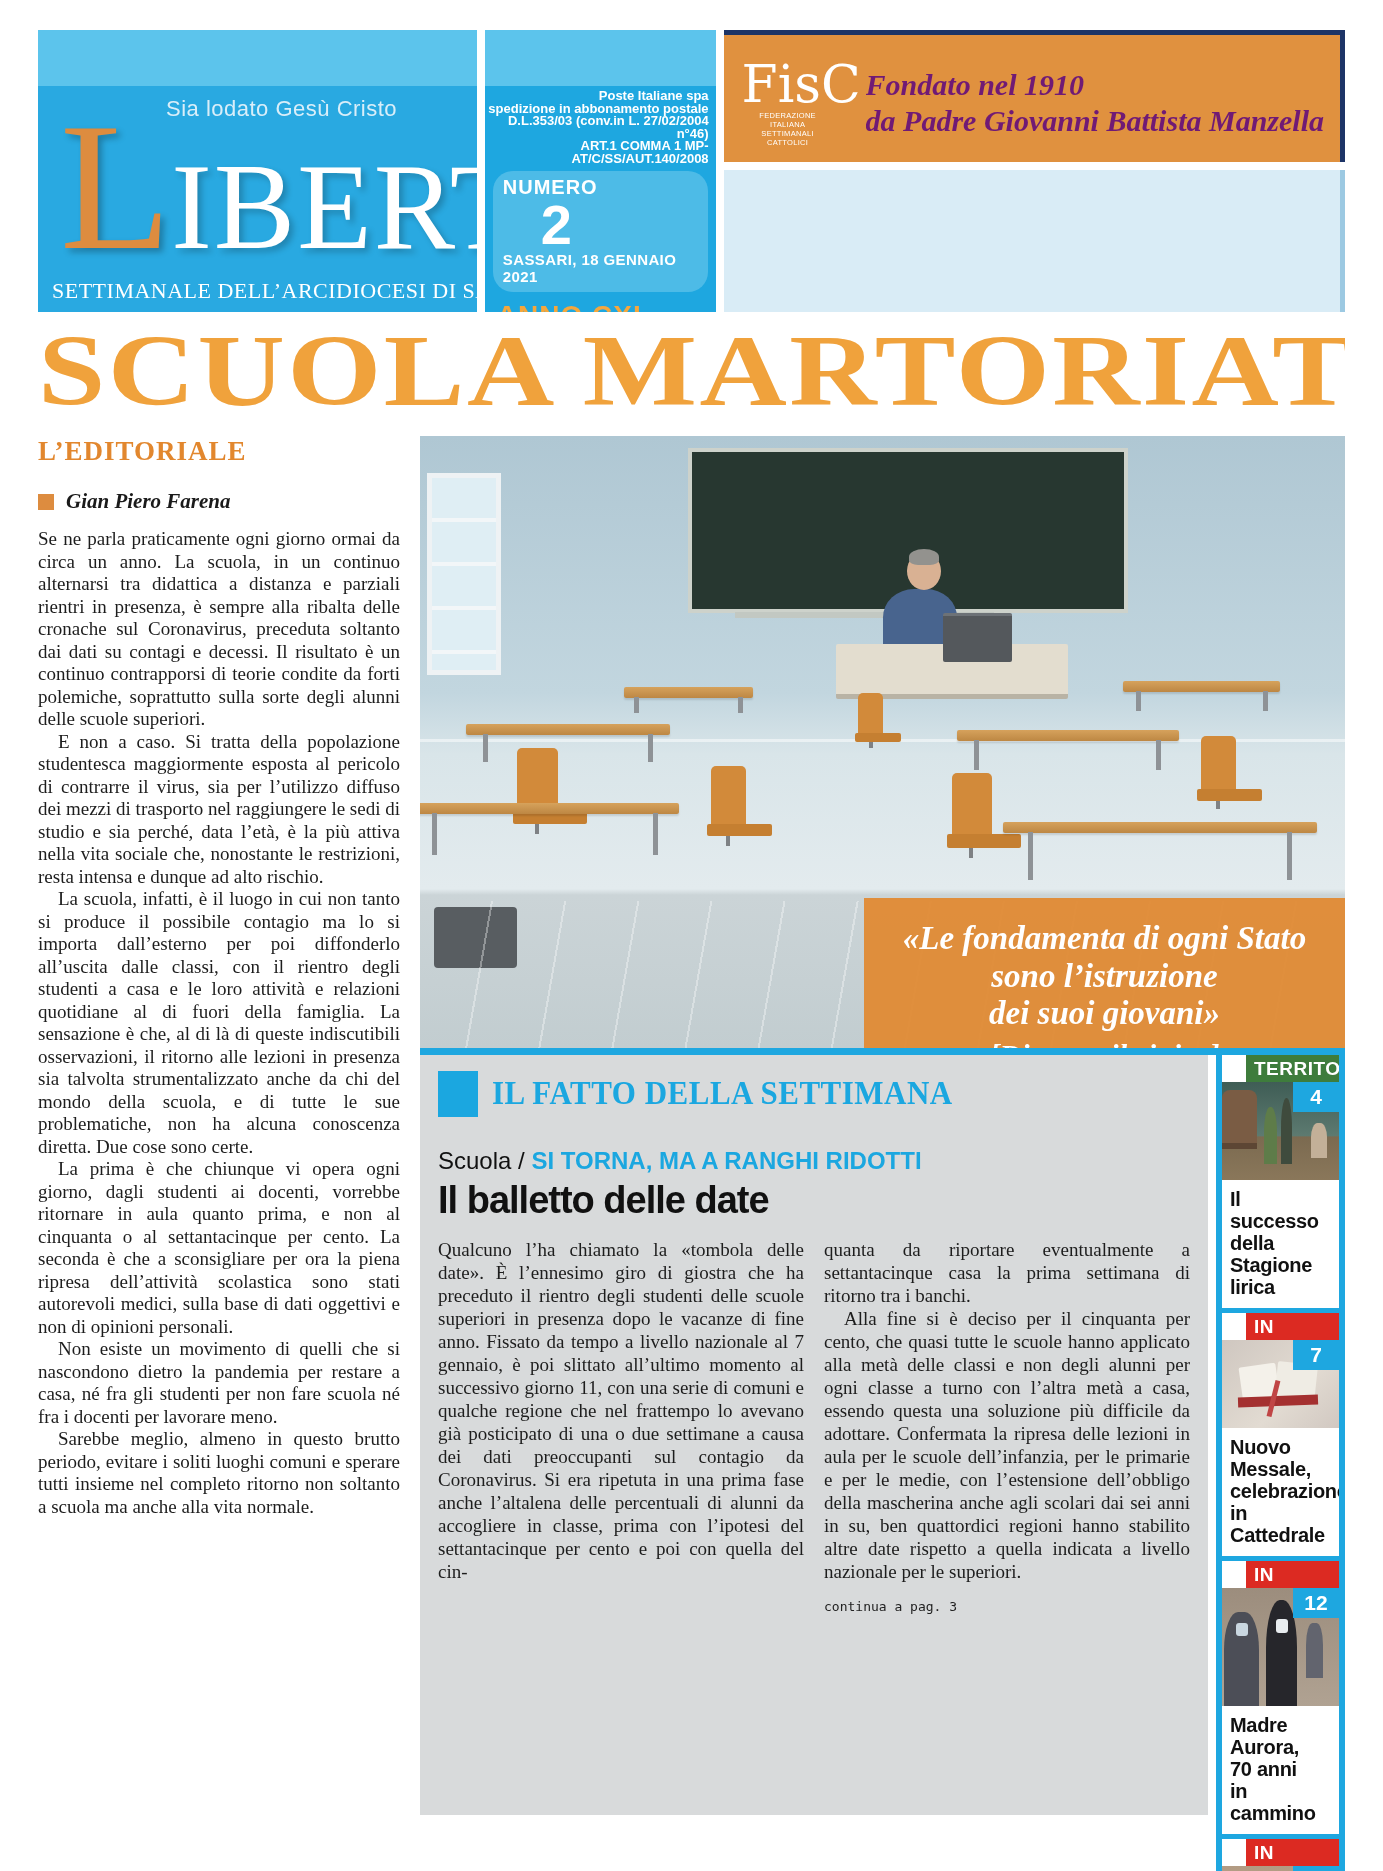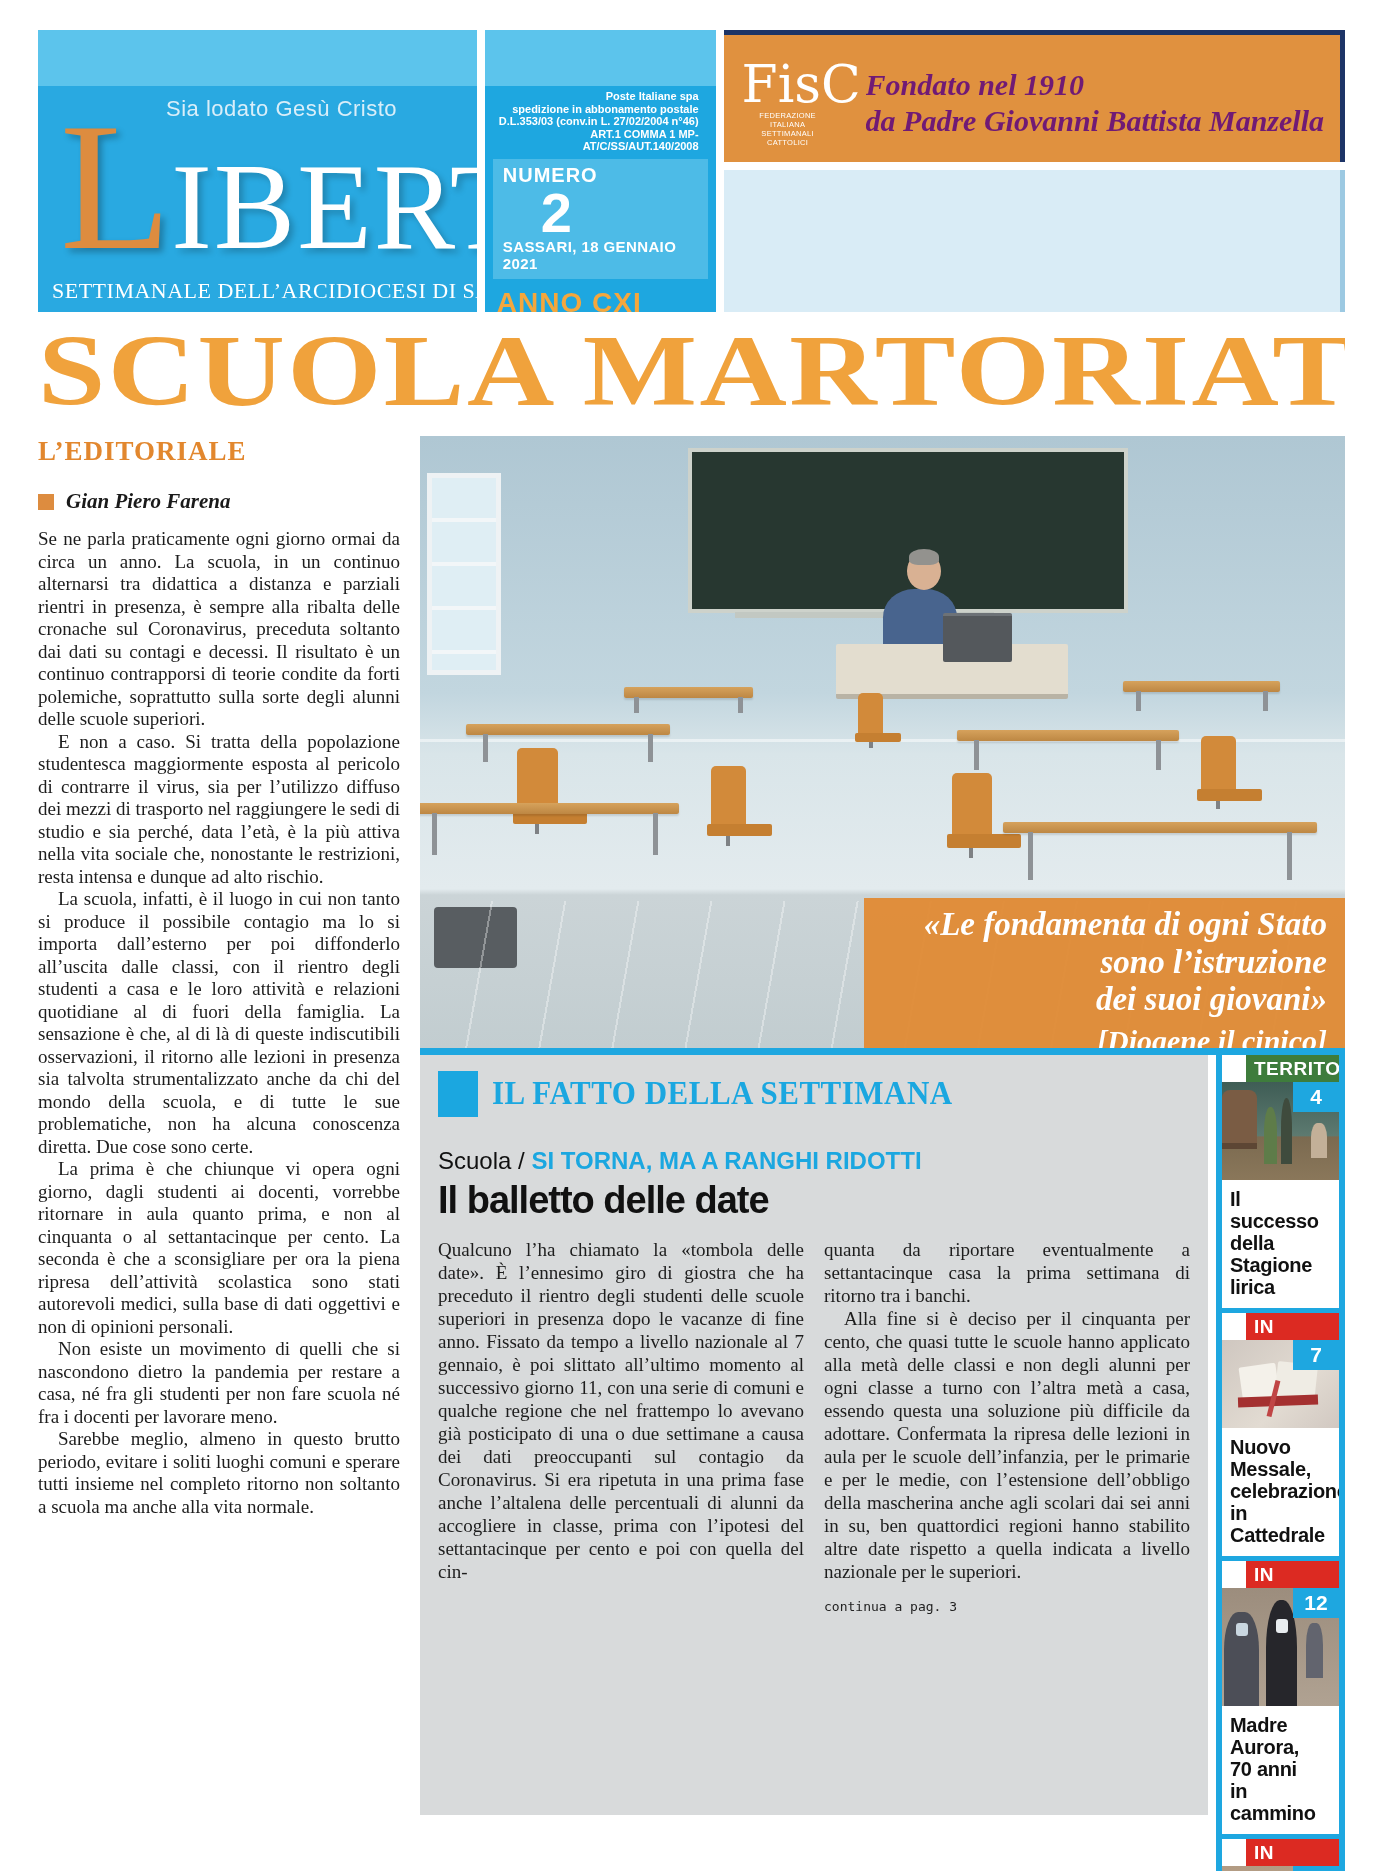--- a/index.html
+++ b/index.html
@@ -11,22 +11,22 @@
   
   .masthead { display:flex; gap:8px; height:282px; }
   .mast-left { width:460px; background:#29a9e1; position:relative; overflow:hidden; }
   .mast-left::before, .mast-mid::before { content:""; position:absolute; top:0; left:0; right:0; height:56px; background:#5cc4ec; }
   .motto { position:relative; margin:66px 0 0 128px; color:#d9eef9; font-family:"Liberation Sans", sans-serif; font-size:22px; letter-spacing:.5px; }
   .logo-line { position:relative; margin:-26px 0 0 22px; white-space:nowrap; }
   .logo-l { font-size:182px; line-height:1; color:#dd8c3f; text-shadow:4px 4px 6px rgba(0,0,0,.28); }
   .logo-rest { font-size:122px; line-height:1; color:#fff; letter-spacing:2px; text-shadow:4px 4px 6px rgba(0,0,0,.22); }
   .mast-sub { position:absolute; left:14px; bottom:8px; color:#fff; font-size:22px; letter-spacing:.5px; white-space:nowrap; }
   .mast-mid { width:242px; background:#1ea7e0; position:relative; overflow:hidden; }
-  .postal { position:relative; margin-top:60px; padding-right:17px; text-align:right; color:#fff; font-family:"Liberation Sans", sans-serif; font-weight:bold; font-size:11px; line-height:12.5px; }
-  .issue-inner { margin:6px 8px 0; background:#4dbbe7; padding:5px 10px 7px; color:#fff; font-family:"Liberation Sans", sans-serif; font-weight:bold; }
+  .postal { position:relative; margin-top:60px; padding-right:7px; text-align:right; color:#fff; font-family:"Liberation Sans", sans-serif; font-weight:bold; font-size:13px; line-height:12.5px; }
+  .issue-inner { margin:6px 8px 0; background:#4dbbe7; padding:5px 10px 7px; color:#fff; font-family:"Liberation Sans", sans-serif; font-weight:bold;border-radius:20px; }
   .issue-label { font-size:20px; letter-spacing:1px; }
   .issue-number { font-size:56px; line-height:.92; margin-left:38px; }
   .issue-date { font-size:15px; letter-spacing:.4px; }
   .issue-year { margin:8px 0 0 12px; font-family:"Liberation Sans", sans-serif; font-weight:bold; font-size:28px; letter-spacing:1px; color:#f4a73d; }
   .issue-price { margin:2px 0 0 12px; font-family:"Liberation Sans", sans-serif; font-weight:bold; font-size:26px; color:#f4a73d; }
   .mast-right { flex:1; display:flex; flex-direction:column; }
   .founder-box { height:132px; background:#e0913f; border-top:5px solid #1d3466; border-right:5px solid #1d3466; display:flex; align-items:center; gap:32px; padding:8px 16px 0 18px; }
   .fisc { width:92px; color:#fff; text-align:center; flex:none; }
   .fisc-letters { font-family:"DejaVu Serif", serif; font-size:52px; line-height:1; font-weight:normal; }
   .fisc-sub { font-family:Liberation Sans, sans-serif; font-size:7.5px; line-height:9px; letter-spacing:.3px; margin-top:1px; }
@@ -77,21 +77,21 @@
   .d6 { left:22%; top:41%; width:14%; height:26px; }
   .chair { position:absolute; }
   .chair .back { position:absolute; left:6%; bottom:26%; width:55%; height:74%; background:#d28a3a; border-radius:5px 5px 0 0; }
   .chair .seat { position:absolute; left:0; bottom:12%; width:100%; height:16%; background:#c57f31; border-radius:2px; }
   .chair::after { content:""; position:absolute; left:30%; bottom:0; width:4px; height:12%; background:#7e8184; }
   .c1 { left:10%; top:51%; width:8%; height:14%; }
   .c2 { left:31%; top:54%; width:7%; height:13%; }
   .c3 { left:57%; top:55%; width:8%; height:14%; }
   .c4 { left:84%; top:49%; width:7%; height:12%; }
   .c5 { left:47%; top:42%; width:5%; height:9%; }
-  .quote-box { position:absolute; right:0; bottom:0; width:52%; height:24.5%; background:rgba(224,138,52,.95); color:#fff; text-align:right; padding:8px 18px 8px; }
+  .quote-box { position:absolute; right:0; bottom:0; width:52%; height:24.5%; background:rgba(224,138,52,.95); color:#fff; text-align:center; padding:22px 18px 8px; }
   .quote-line { font-style:italic; font-weight:bold; font-size:33px; line-height:1.14; }
   .quote-attr { font-style:italic; font-weight:bold; font-size:30px; margin-top:5px; }
 
   
   .lower { display:flex; gap:8px; border-top:7px solid #1ea7e0; }
   .fatto-panel { width:788px; flex:none; height:760px; background:#d8dadb; padding:16px 18px 0; }
   .fatto-head { display:flex; gap:14px; align-items:flex-start; }
   .fatto-sq { width:40px; height:46px; background:#1ba7e0; flex:none; }
   .fatto-title { color:#1ba7e0; font-family:"Liberation Serif", serif; font-weight:bold; font-size:31px; letter-spacing:.5px; margin-top:2px; transform:scaleY(1.12); transform-origin:left top; }
   .fatto-kicker { margin-top:30px; font-family:"Liberation Sans", sans-serif; font-size:24px; color:#111; }

